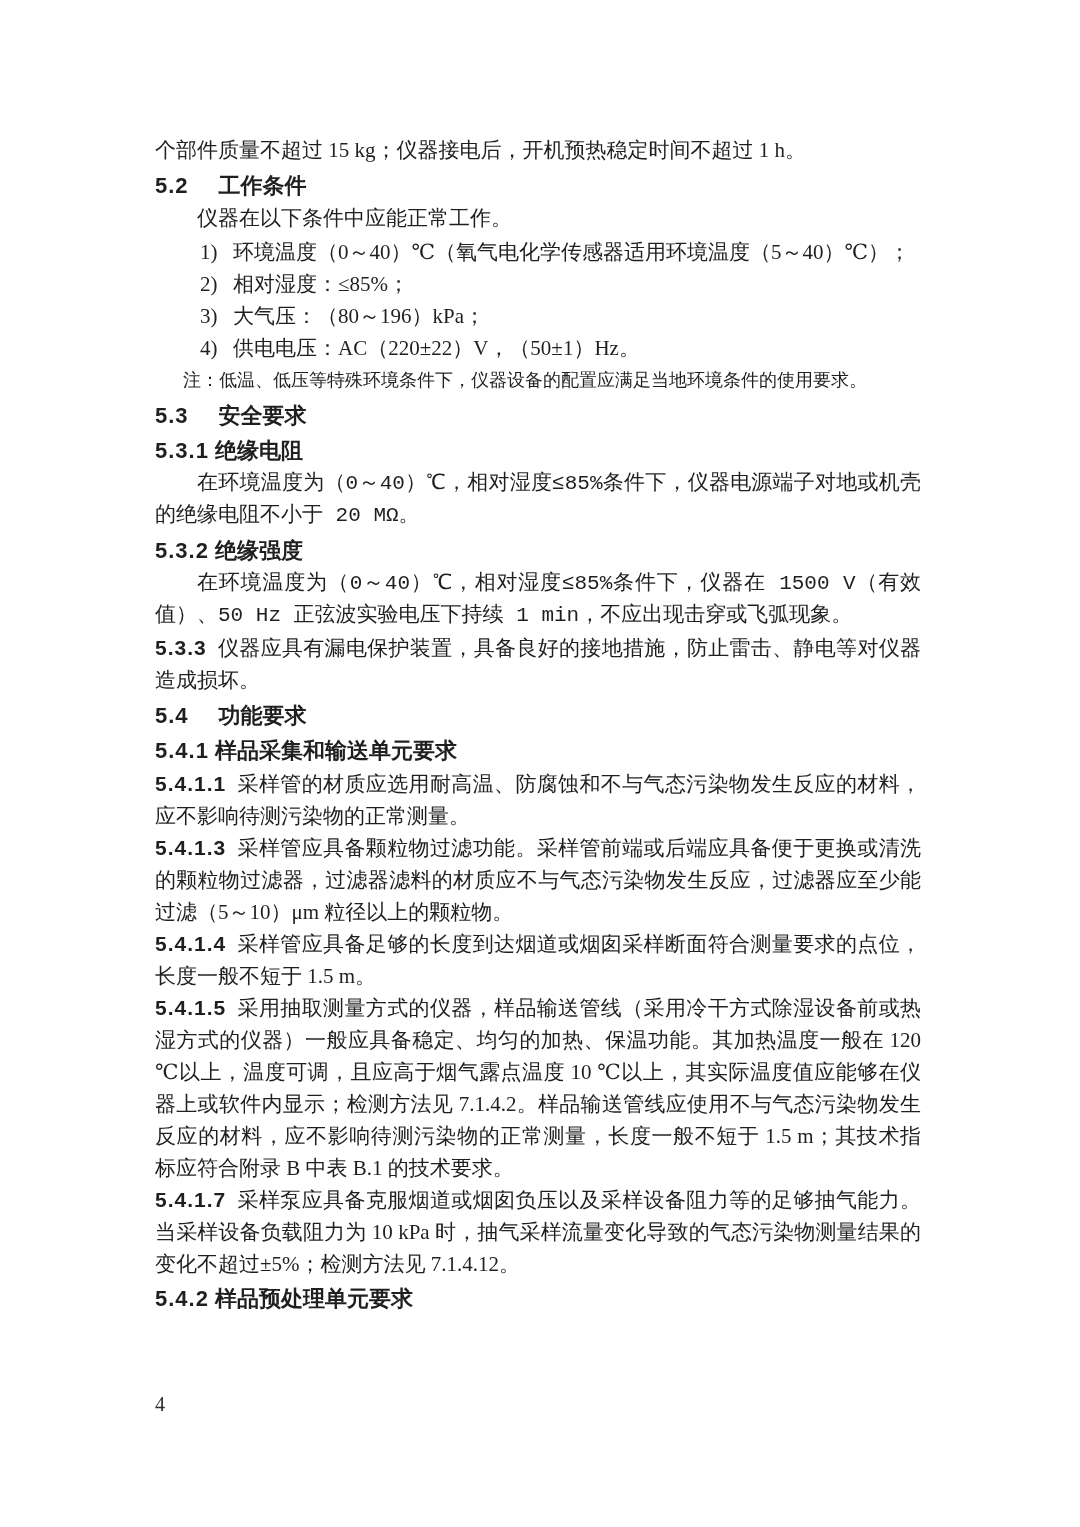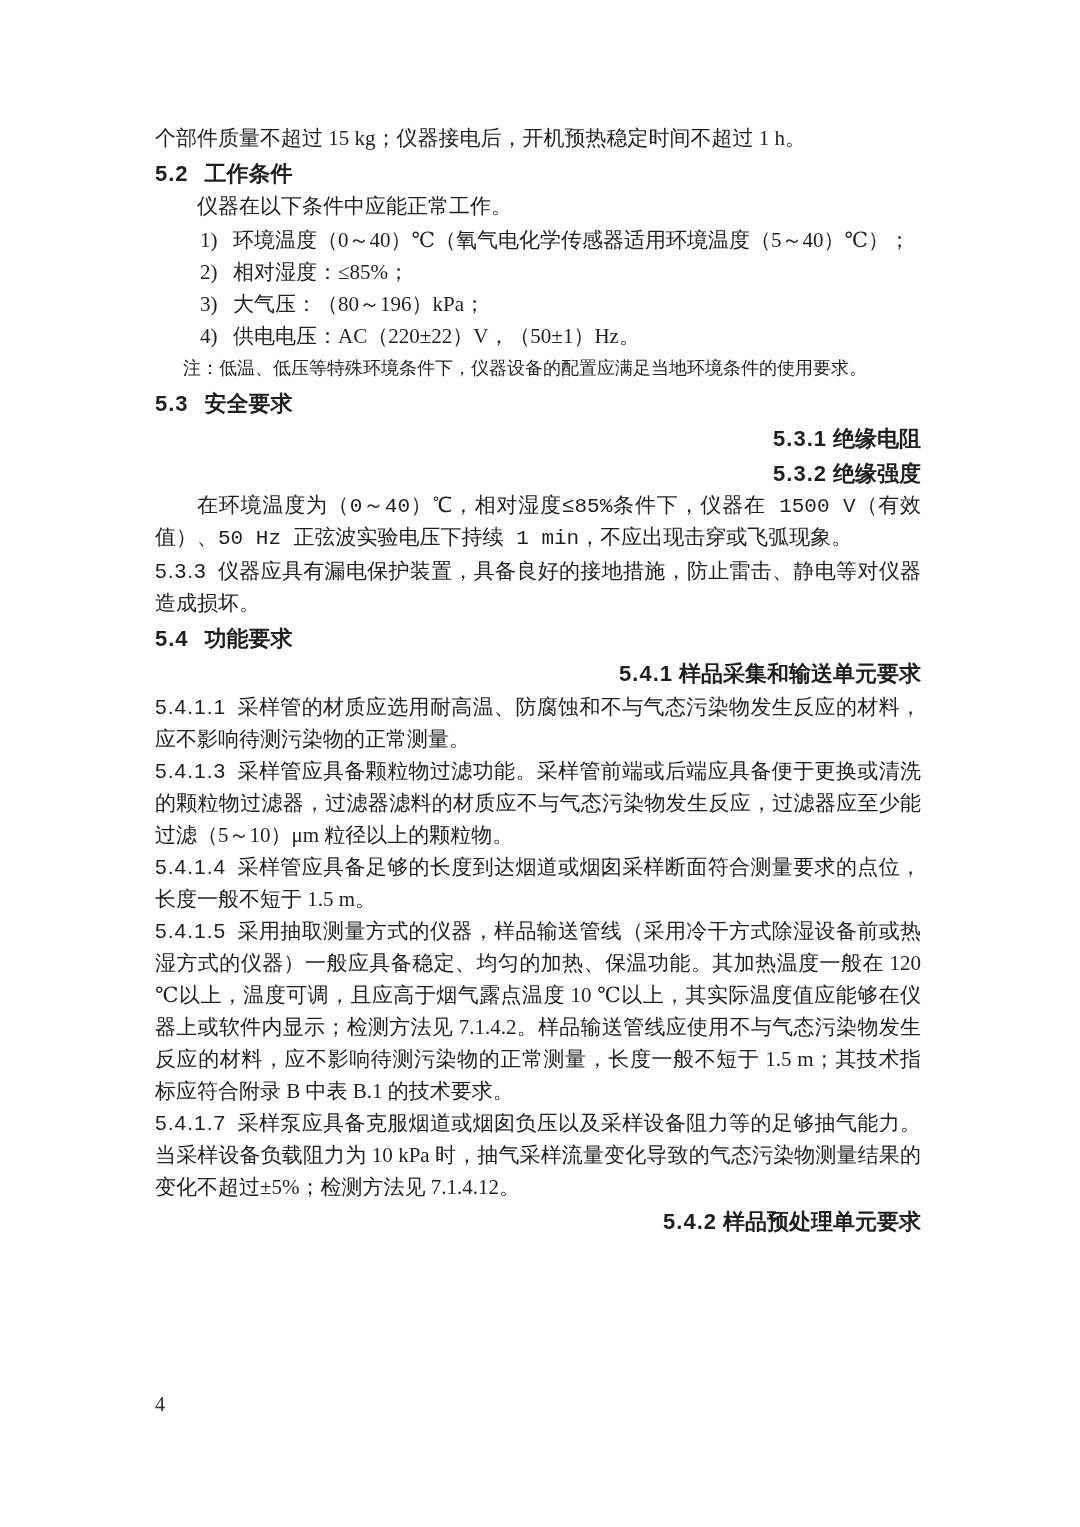--- a/index.html
+++ b/index.html
@@ -9,55 +9,55 @@
     width:1080px;
     height:1527px;
     background:#ffffff;
     overflow:hidden;
     font-family:"Liberation Serif","DejaVu Serif",serif;
     color:#1f1f1f;
   }
   .content{
     position:absolute;
     left:155px;
-    top:122px;
+    top:134px;
     width:766px;
     font-size:21px;
     line-height:32px;
     text-align:justify;
   }
   .content p{margin:0;}
   
   .body{ text-indent:0; }
   
   .indent{ text-indent:2em;font-family:Liberation Mono, monospace; }
   
   .h2{
     font-family:"Liberation Sans","DejaVu Sans",sans-serif;
     font-weight:bold;
     font-size:22px;
     line-height:32px;
     margin:4px 0 2px 0;
     text-align:left;
   }
-  .h2 .num{ margin-right:16px; letter-spacing:1px; }
+  .h2 .num{ margin-right:30px; letter-spacing:1px; }
   
   .h3{
     font-family:"Liberation Sans","DejaVu Sans",sans-serif;
     font-weight:bold;
     font-size:22px;
     line-height:32px;
     margin:3px 0 1px 0;
-    text-align:right;
+    text-align:left;
   }
   .h3 .num{ margin-right:6px; letter-spacing:1px; }
   
   .clause .num{
     font-family:"Liberation Sans","DejaVu Sans",sans-serif;
-    font-weight:400;
+    font-weight:700;
     margin-right:11px;
     letter-spacing:1px;
   }
   
   .list{
     position:relative;
     padding-left:78px;
   }
   .list .num{
     position:absolute;
@@ -88,20 +88,21 @@
       <p class="body">个部件质量不超过 15 kg；仪器接电后，开机预热稳定时间不超过 1 h。</p>
       <div class="h2"><span class="num">5.2</span><span class="title">工作条件</span></div>
       <p class="indent">仪器在以下条件中应能正常工作。</p>
       <p class="list"><span class="num">1)</span><span>环境温度（0～40）℃（氧气电化学传感器适用环境温度（5～40）℃）；</span></p>
       <p class="list"><span class="num">2)</span><span>相对湿度：≤85%；</span></p>
       <p class="list"><span class="num">3)</span><span>大气压：（80～196）kPa；</span></p>
       <p class="list"><span class="num">4)</span><span>供电电压：AC（220±22）V，（50±1）Hz。</span></p>
       <p class="note">注：低温、低压等特殊环境条件下，仪器设备的配置应满足当地环境条件的使用要求。</p>
       <div class="h2"><span class="num">5.3</span><span class="title">安全要求</span></div>
       <div class="h3"><span class="num">5.3.1</span><span class="title">绝缘电阻</span></div>
+      <p class="indent">在环境温度为（0～40）℃，相对湿度≤85%条件下，仪器电源端子对地或机壳的绝缘电阻不小于 20 MΩ。</p>
       <div class="h3"><span class="num">5.3.2</span><span class="title">绝缘强度</span></div>
       <p class="indent">在环境温度为（0～40）℃，相对湿度≤85%条件下，仪器在 1500 V（有效值）、50 Hz 正弦波实验电压下持续 1 min，不应出现击穿或飞弧现象。</p>
       <p class="clause"><span class="num">5.3.3</span><span>仪器应具有漏电保护装置，具备良好的接地措施，防止雷击、静电等对仪器造成损坏。</span></p>
       <div class="h2"><span class="num">5.4</span><span class="title">功能要求</span></div>
       <div class="h3"><span class="num">5.4.1</span><span class="title">样品采集和输送单元要求</span></div>
       <p class="clause"><span class="num">5.4.1.1</span><span>采样管的材质应选用耐高温、防腐蚀和不与气态污染物发生反应的材料，应不影响待测污染物的正常测量。</span></p>
       <p class="clause"><span class="num">5.4.1.3</span><span>采样管应具备颗粒物过滤功能。采样管前端或后端应具备便于更换或清洗的颗粒物过滤器，过滤器滤料的材质应不与气态污染物发生反应，过滤器应至少能过滤（5～10）μm 粒径以上的颗粒物。</span></p>
       <p class="clause"><span class="num">5.4.1.4</span><span>采样管应具备足够的长度到达烟道或烟囱采样断面符合测量要求的点位，长度一般不短于 1.5 m。</span></p>
       <p class="clause"><span class="num">5.4.1.5</span><span>采用抽取测量方式的仪器，样品输送管线（采用冷干方式除湿设备前或热湿方式的仪器）一般应具备稳定、均匀的加热、保温功能。其加热温度一般在 120 ℃以上，温度可调，且应高于烟气露点温度 10 ℃以上，其实际温度值应能够在仪器上或软件内显示；检测方法见 7.1.4.2。样品输送管线应使用不与气态污染物发生反应的材料，应不影响待测污染物的正常测量，长度一般不短于 1.5 m；其技术指标应符合附录 B 中表 B.1 的技术要求。</span></p>
       <p class="clause"><span class="num">5.4.1.7</span><span>采样泵应具备克服烟道或烟囱负压以及采样设备阻力等的足够抽气能力。当采样设备负载阻力为 10 kPa 时，抽气采样流量变化导致的气态污染物测量结果的变化不超过±5%；检测方法见 7.1.4.12。</span></p>

